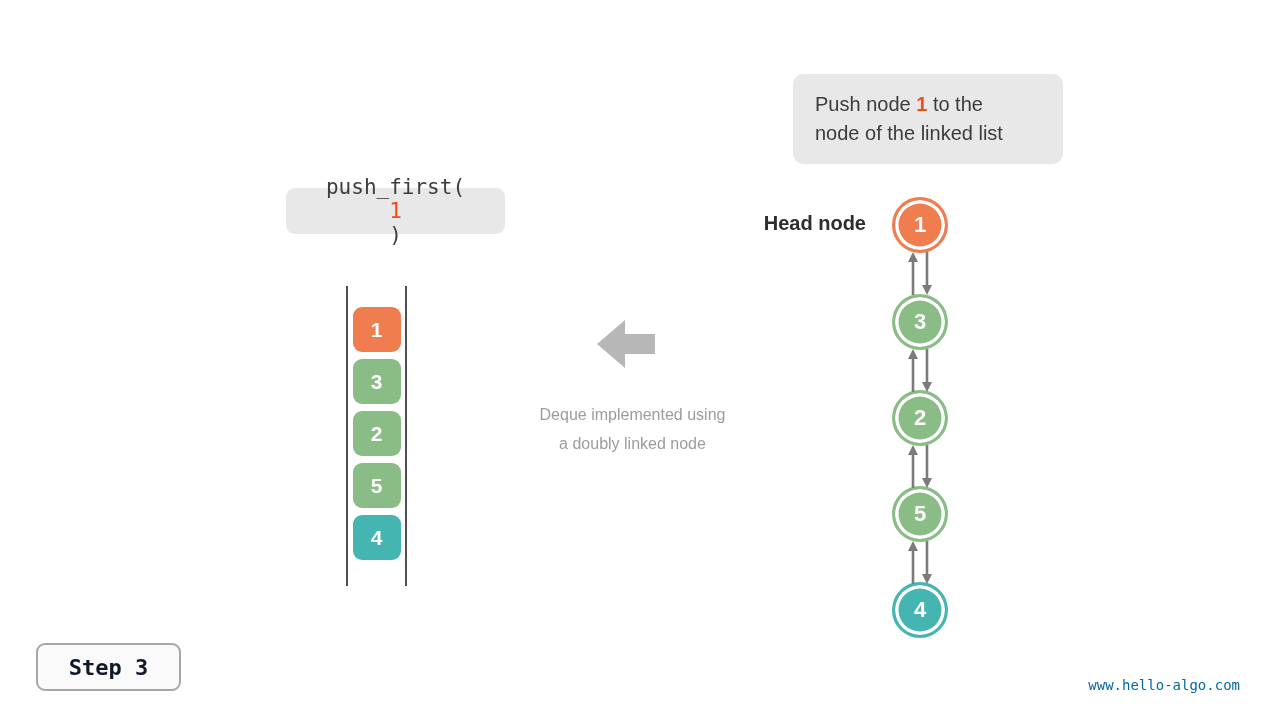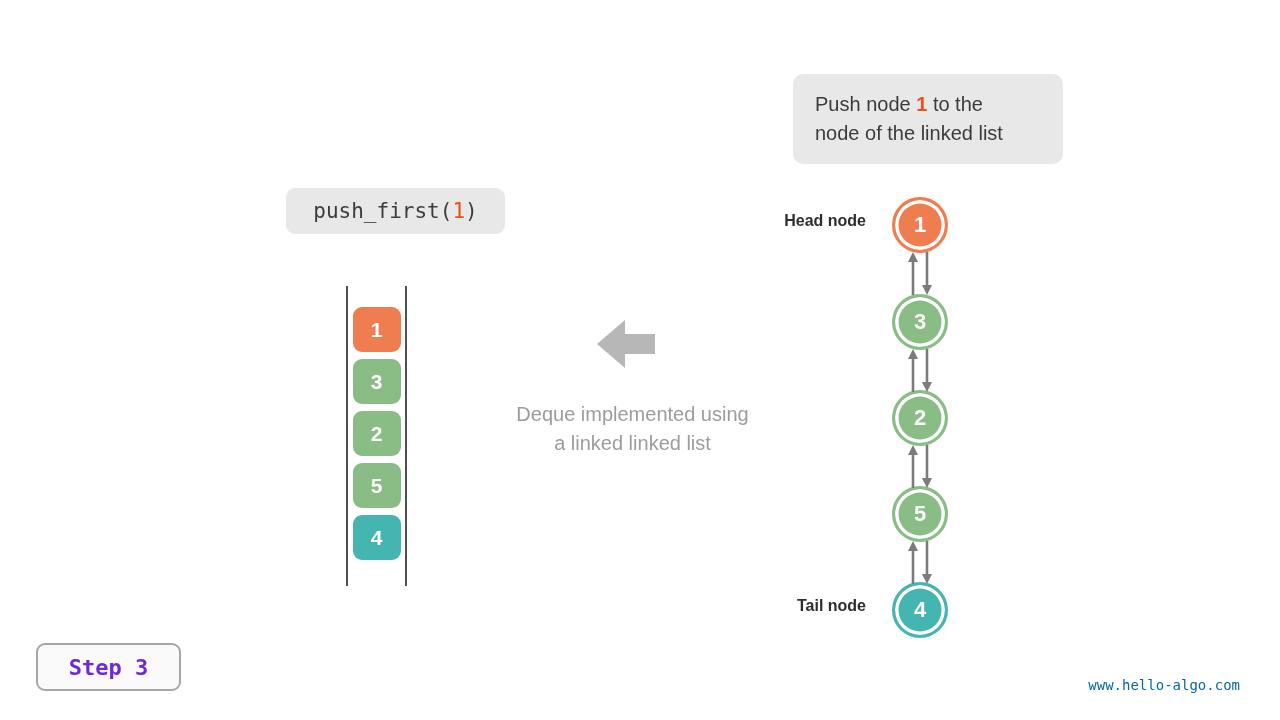--- a/index.html
+++ b/index.html
@@ -31,20 +31,21 @@
   .code-box {
     position: absolute;
     left: 286px; top: 188px;
     width: 219px; height: 46px;
     background: #e8e8e8;
     border-radius: 9px;
     display: flex; align-items: center; justify-content: center;
     font-family: "DejaVu Sans Mono", monospace;
     font-size: 21px;
     color: #3d3d3d;
+    flex-direction: column;
   }
 
   
   .deque {
     position: absolute;
     left: 346px; top: 286px;
     width: 61px; height: 300px;
     border-left: 2px solid #4f4f4f;
     border-right: 2px solid #4f4f4f;
     padding-top: 21px;
@@ -61,21 +62,21 @@
 
   
   .big-arrow { position: absolute; left: 597px; top: 320px; }
 
   
   .caption {
     position: absolute;
     left: 460px; top: 400px;
     width: 345px;
     text-align: center;
-    font-size: 20px;
+    font-size: 16px;
     line-height: 29px;
     color: #9c9c9c;
   }
 
   
   .ll-node {
     position: absolute;
     width: 56px; height: 56px;
     border-radius: 50%;
     border: 3px solid;
@@ -86,38 +87,38 @@
     font-weight: bold;
   }
   .pair-arrows { position: absolute; left: 900px; }
 
   
   .side-label {
     position: absolute;
     left: 700px;
     width: 166px;
     text-align: right;
-    font-size: 16px;
+    font-size: 20px;
     font-weight: bold;
     color: #2d2d2d;
   }
 
   
   .step-box {
     position: absolute;
     left: 36px; top: 643px;
     width: 145px; height: 48px;
     background: #fafafa;
     border: 2px solid #a6a6a6;
     border-radius: 9px;
     display: flex; align-items: center; justify-content: center;
     font-family: "DejaVu Sans Mono", monospace;
     font-size: 22px;
     font-weight: bold;
-    color: #6d28d9;
+    color: #0f172a;
   }
 
   
   .watermark {
     position: absolute;
     right: 40px; top: 677px;
     font-family: "DejaVu Sans Mono", monospace;
     font-size: 14px;
     color: #0369a1;
   }
@@ -155,25 +156,24 @@
       <span>4</span>
     </div>
   </div>
 
   <svg class="big-arrow" width="58" height="48" viewBox="0 0 58 48">
     <polygon points="0,24 28,0 28,14 58,14 58,34 28,34 28,48" fill="#B7B7B7"></polygon>
   </svg>
 
   <div class="caption">
     <span>Deque implemented using</span><br>
-    <span>a linked linked list</span>
+    <span>a doubly linked node</span>
   </div>
 
   <div class="side-label" style="top:212px">Head node</div>
-  <div class="side-label" style="top:597px">Tail node</div>
 
   <div class="ll-node" style="left: 892px; top: 197px; background-color: rgb(239, 125, 80); border-color: rgb(239, 125, 80);">
     <span>1</span>
   </div>
   <div class="ll-node" style="left: 892px; top: 294px; background-color: rgb(138, 188, 133); border-color: rgb(138, 188, 133);">
     <span>3</span>
   </div>
   <div class="ll-node" style="left: 892px; top: 390px; background-color: rgb(138, 188, 133); border-color: rgb(138, 188, 133);">
     <span>2</span>
   </div>

